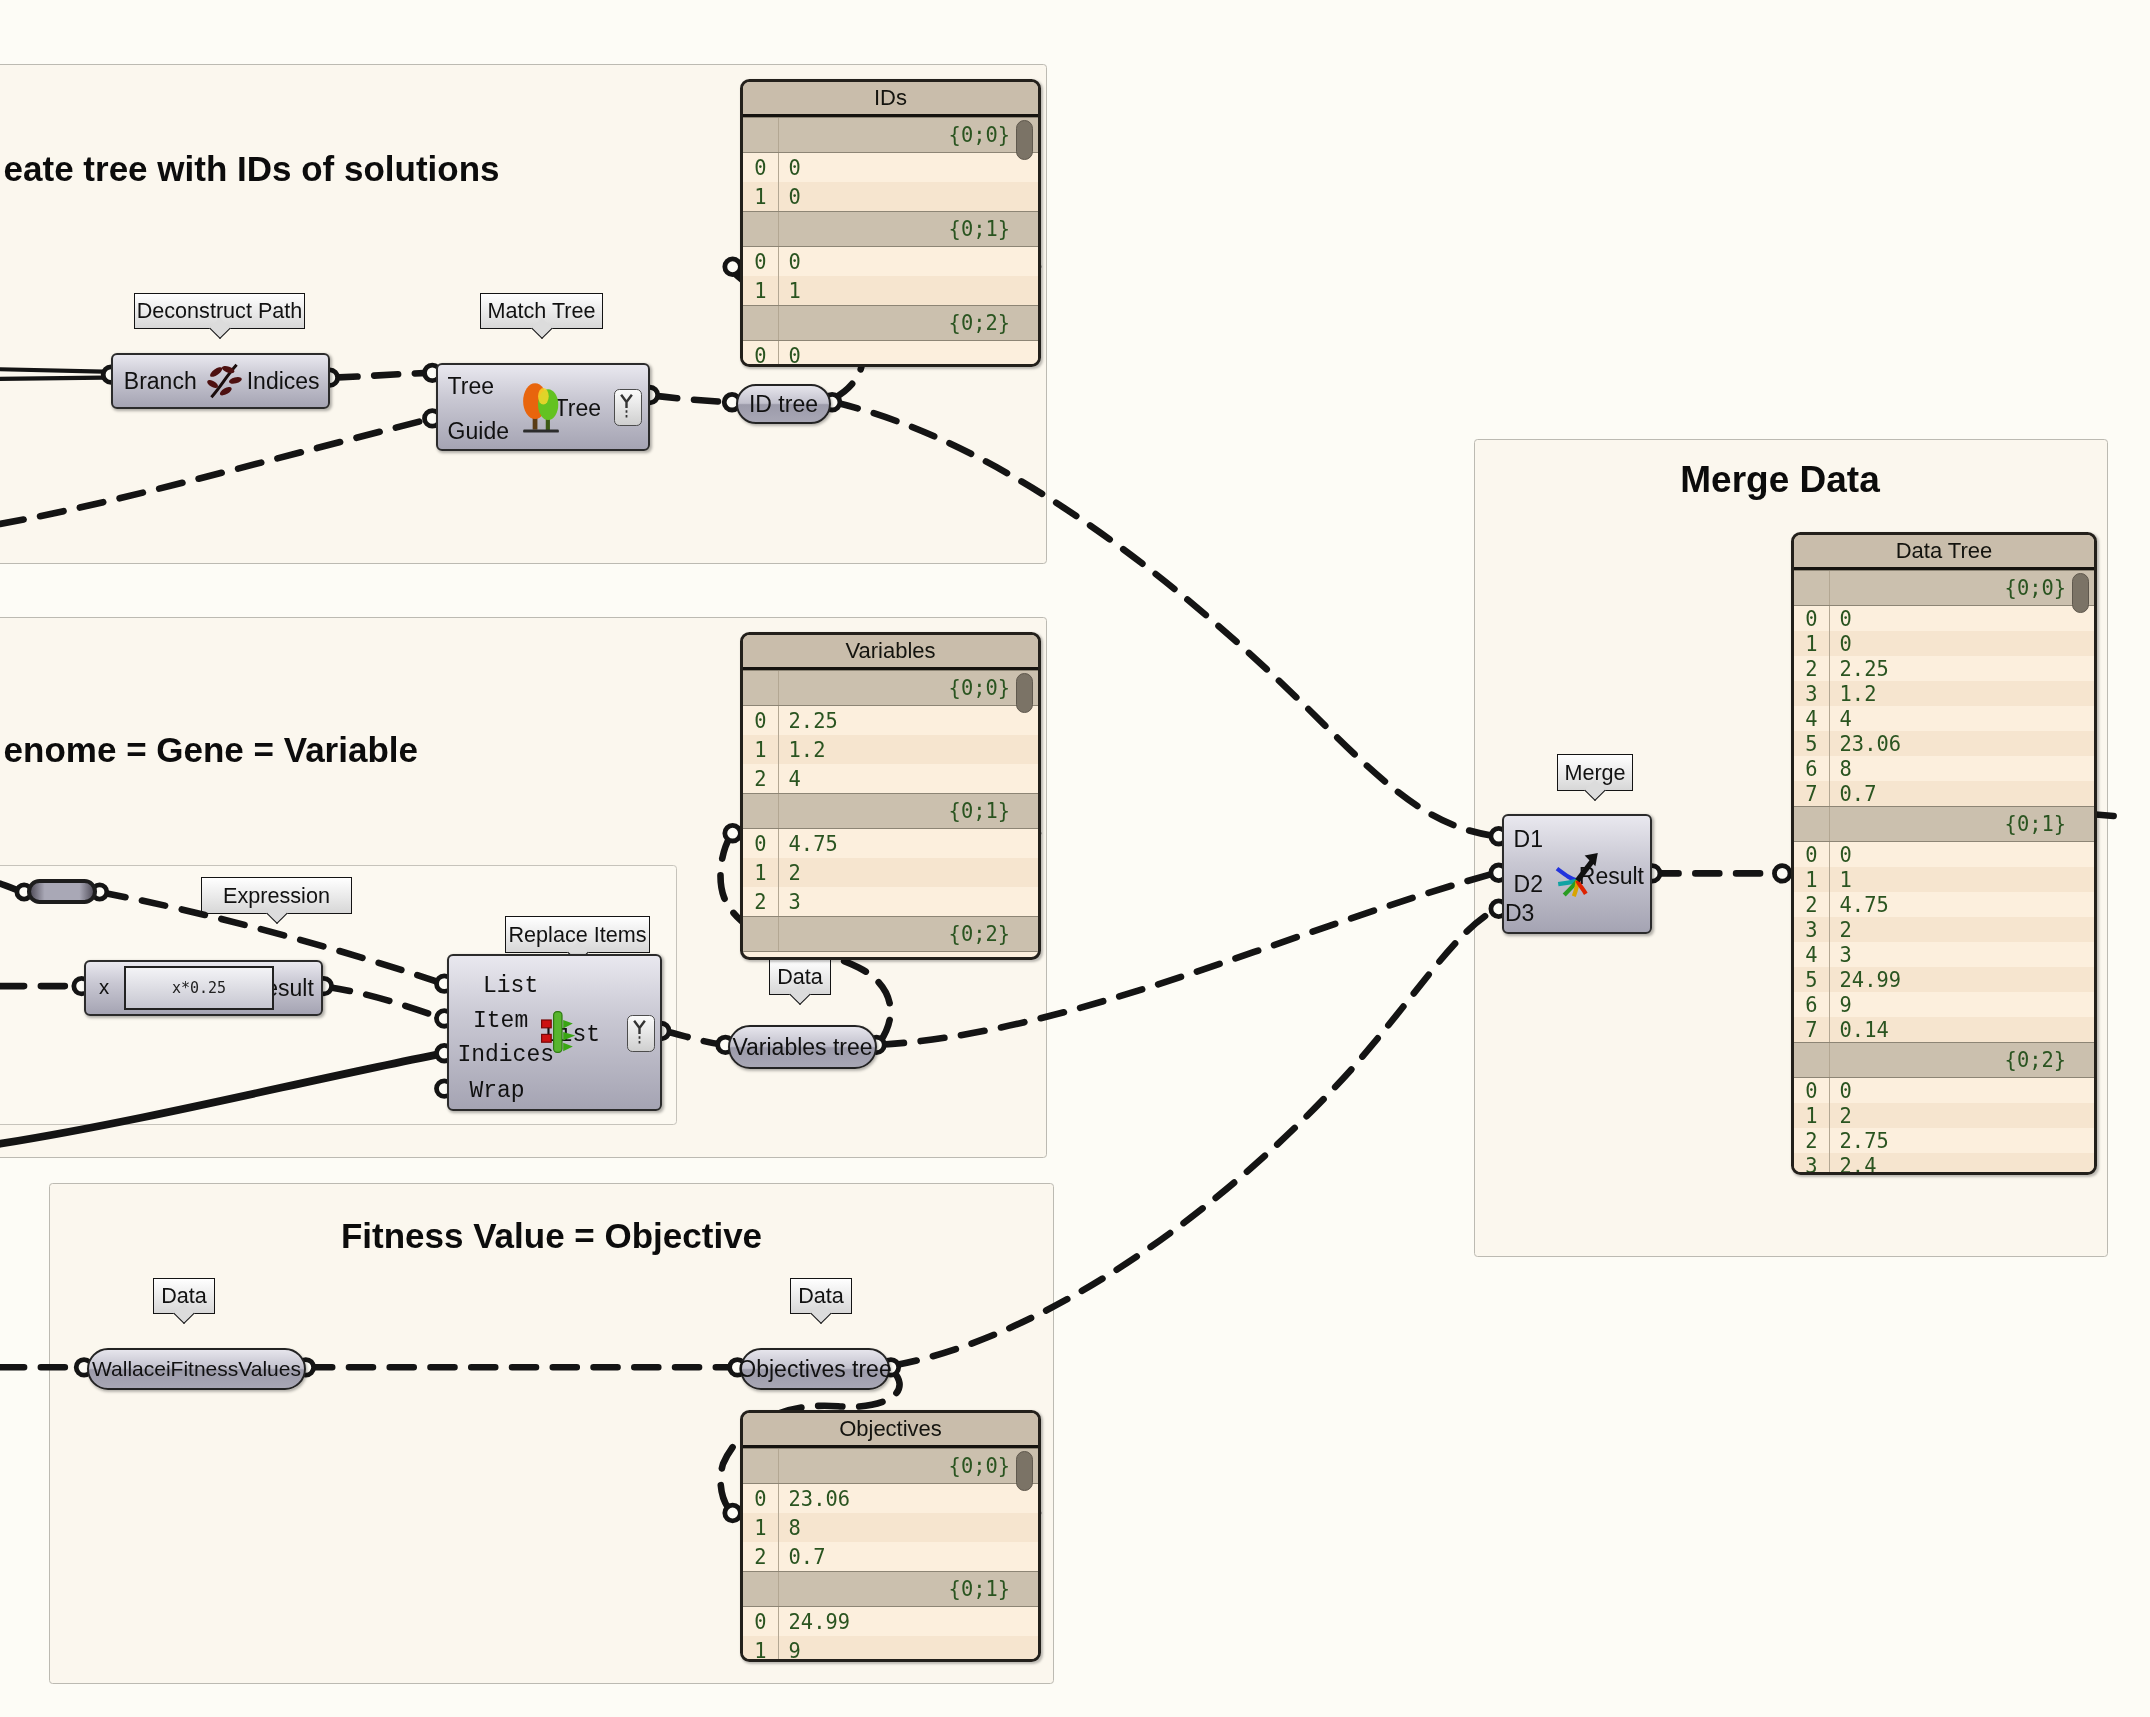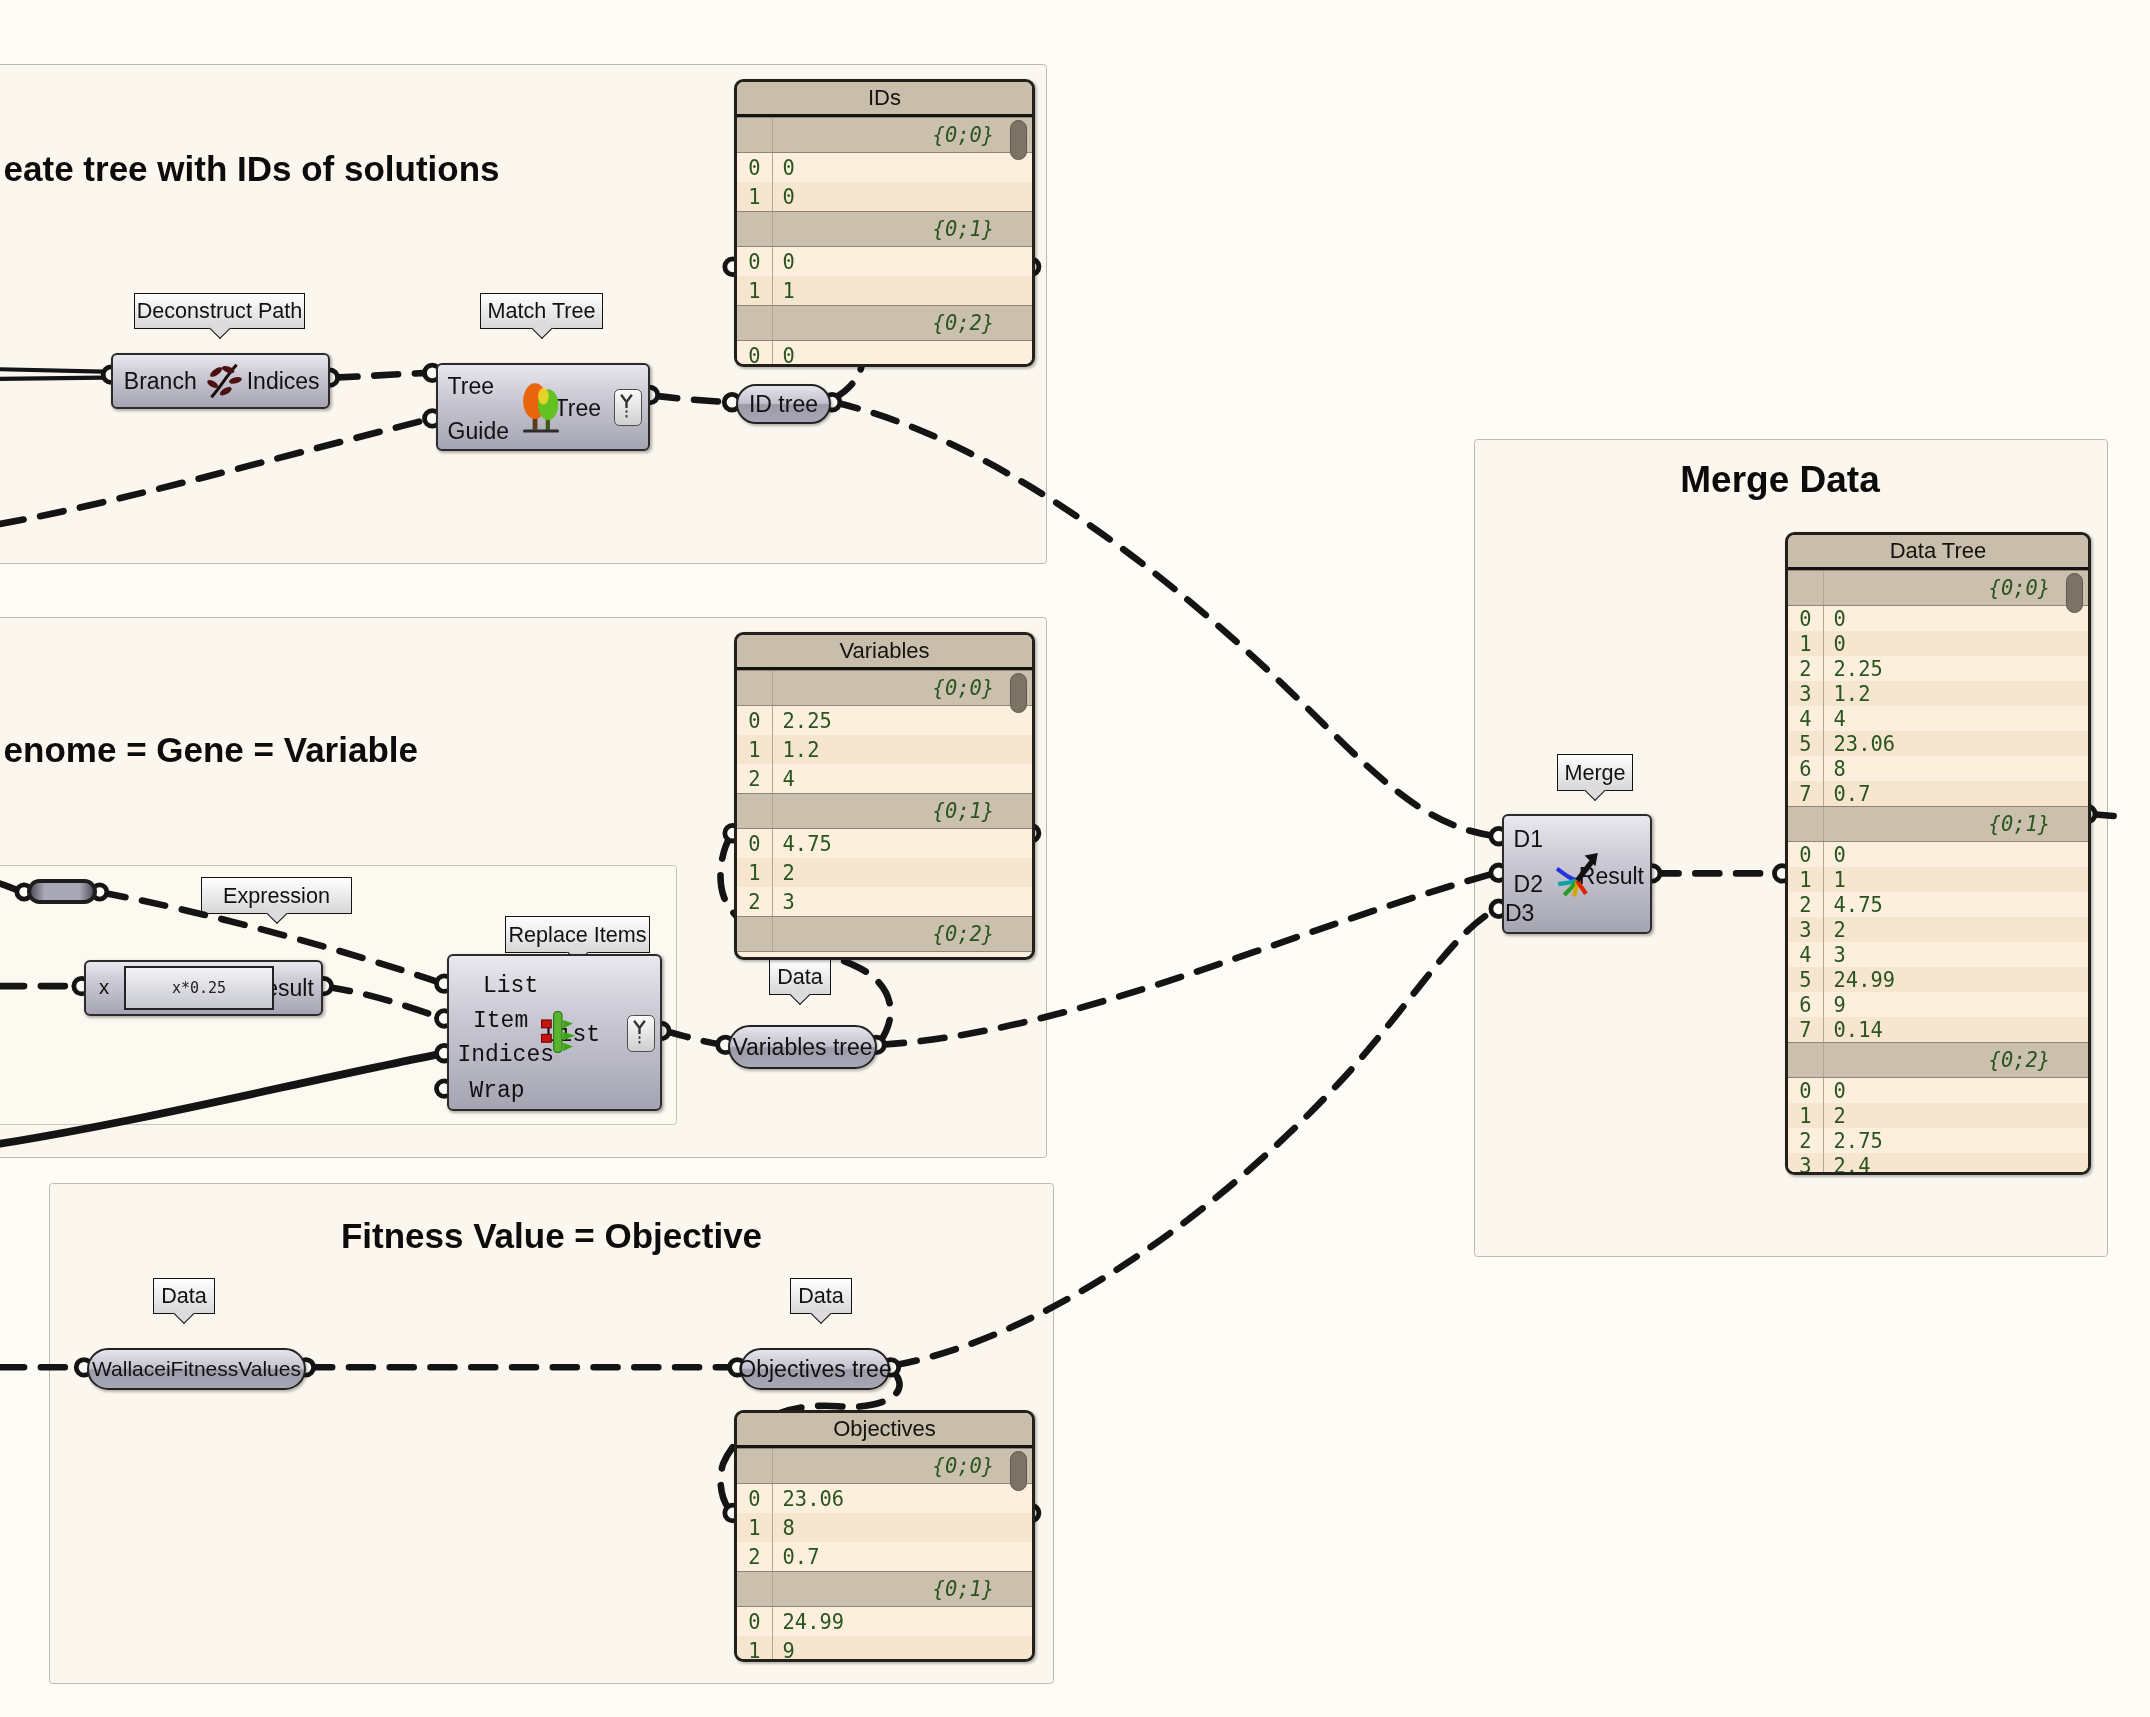--- a/index.html
+++ b/index.html
@@ -7,35 +7,35 @@
     width:2151px;height:1718px;position:relative;overflow:hidden;
     background:#fdfcf6;
     font-family:"Liberation Sans", sans-serif;
   }
   
   .group{position:absolute;background:#fbf7ee;border:1.8px solid #bcbab2;border-radius:3.6px;}
   .group.inner{background:#fcf9f1;border-color:#c6c3bb;}
   .gtitle{position:absolute;font-weight:bold;color:#0c0c0c;white-space:nowrap;}
   
   .panel{position:absolute;border:3px solid #23201b;border-radius:9.6px;background:#fcefdd;overflow:hidden;
-         box-shadow:1.2px 1.8px 2.4px rgba(0,0,0,.25);}
+         box-shadow:1.2px 1.8px 2.4px rgba(0,0,0,.25);margin-left:6px;}
   .ptitle{height:32px;background:#c9bdab;border-bottom:3px solid #15130f;
           display:flex;align-items:center;justify-content:center;
           font-size:22px;color:#14140f;}
   .pband{height:34px;background:#cbc0ae;border-top:1.2px solid #8d8575;border-bottom:1.2px solid #8d8575;
          display:flex;align-items:stretch;}
   .prow{height:29px;display:flex;align-items:center;}
   .dense .prow{height:25px;}
   .prow.alt{background:#f6e5cf;}
   .prow.base{background:#fcefdd;}
   .idx{width:35px;flex:0 0 35px;border-right:1.2px solid #b3a793;height:100%;
        display:flex;align-items:center;justify-content:center;}
   .pband .idx{justify-content:flex-start;}
   .val{flex:1;padding-left:9.6px;}
-  .pband .val{display:flex;align-items:center;justify-content:flex-end;padding-right:38px;font-style:italic;}
+  .pband .val{display:flex;align-items:center;justify-content:flex-end;padding-right:28px;}
   .gtext{font-family:"DejaVu Sans Mono", monospace;font-size:20.4px;color:#2a5420;}
   .grip{position:absolute;right:4.8px;top:38px;width:15.6px;height:38px;background:#7b7366;
         border:1.2px solid #5f584d;border-radius:8.4px;}
   
   .comp{position:absolute;border:2.4px solid #2b2b2b;border-radius:6px;
         background:linear-gradient(180deg,#e9e8ef 0%,#c9c8d3 40%,#a5a4b3 100%);
         box-shadow:1.2px 1.8px 3px rgba(0,0,0,.3);}
   .comp .lbl{position:absolute;font-size:23px;color:#111;white-space:nowrap;}
   .capsule{position:absolute;border:2.4px solid #232323;border-radius:24px;
         background:linear-gradient(180deg,#e6e5ec 0%,#c2c1cd 48%,#9c9baa 52%,#a8a7b5 100%);

